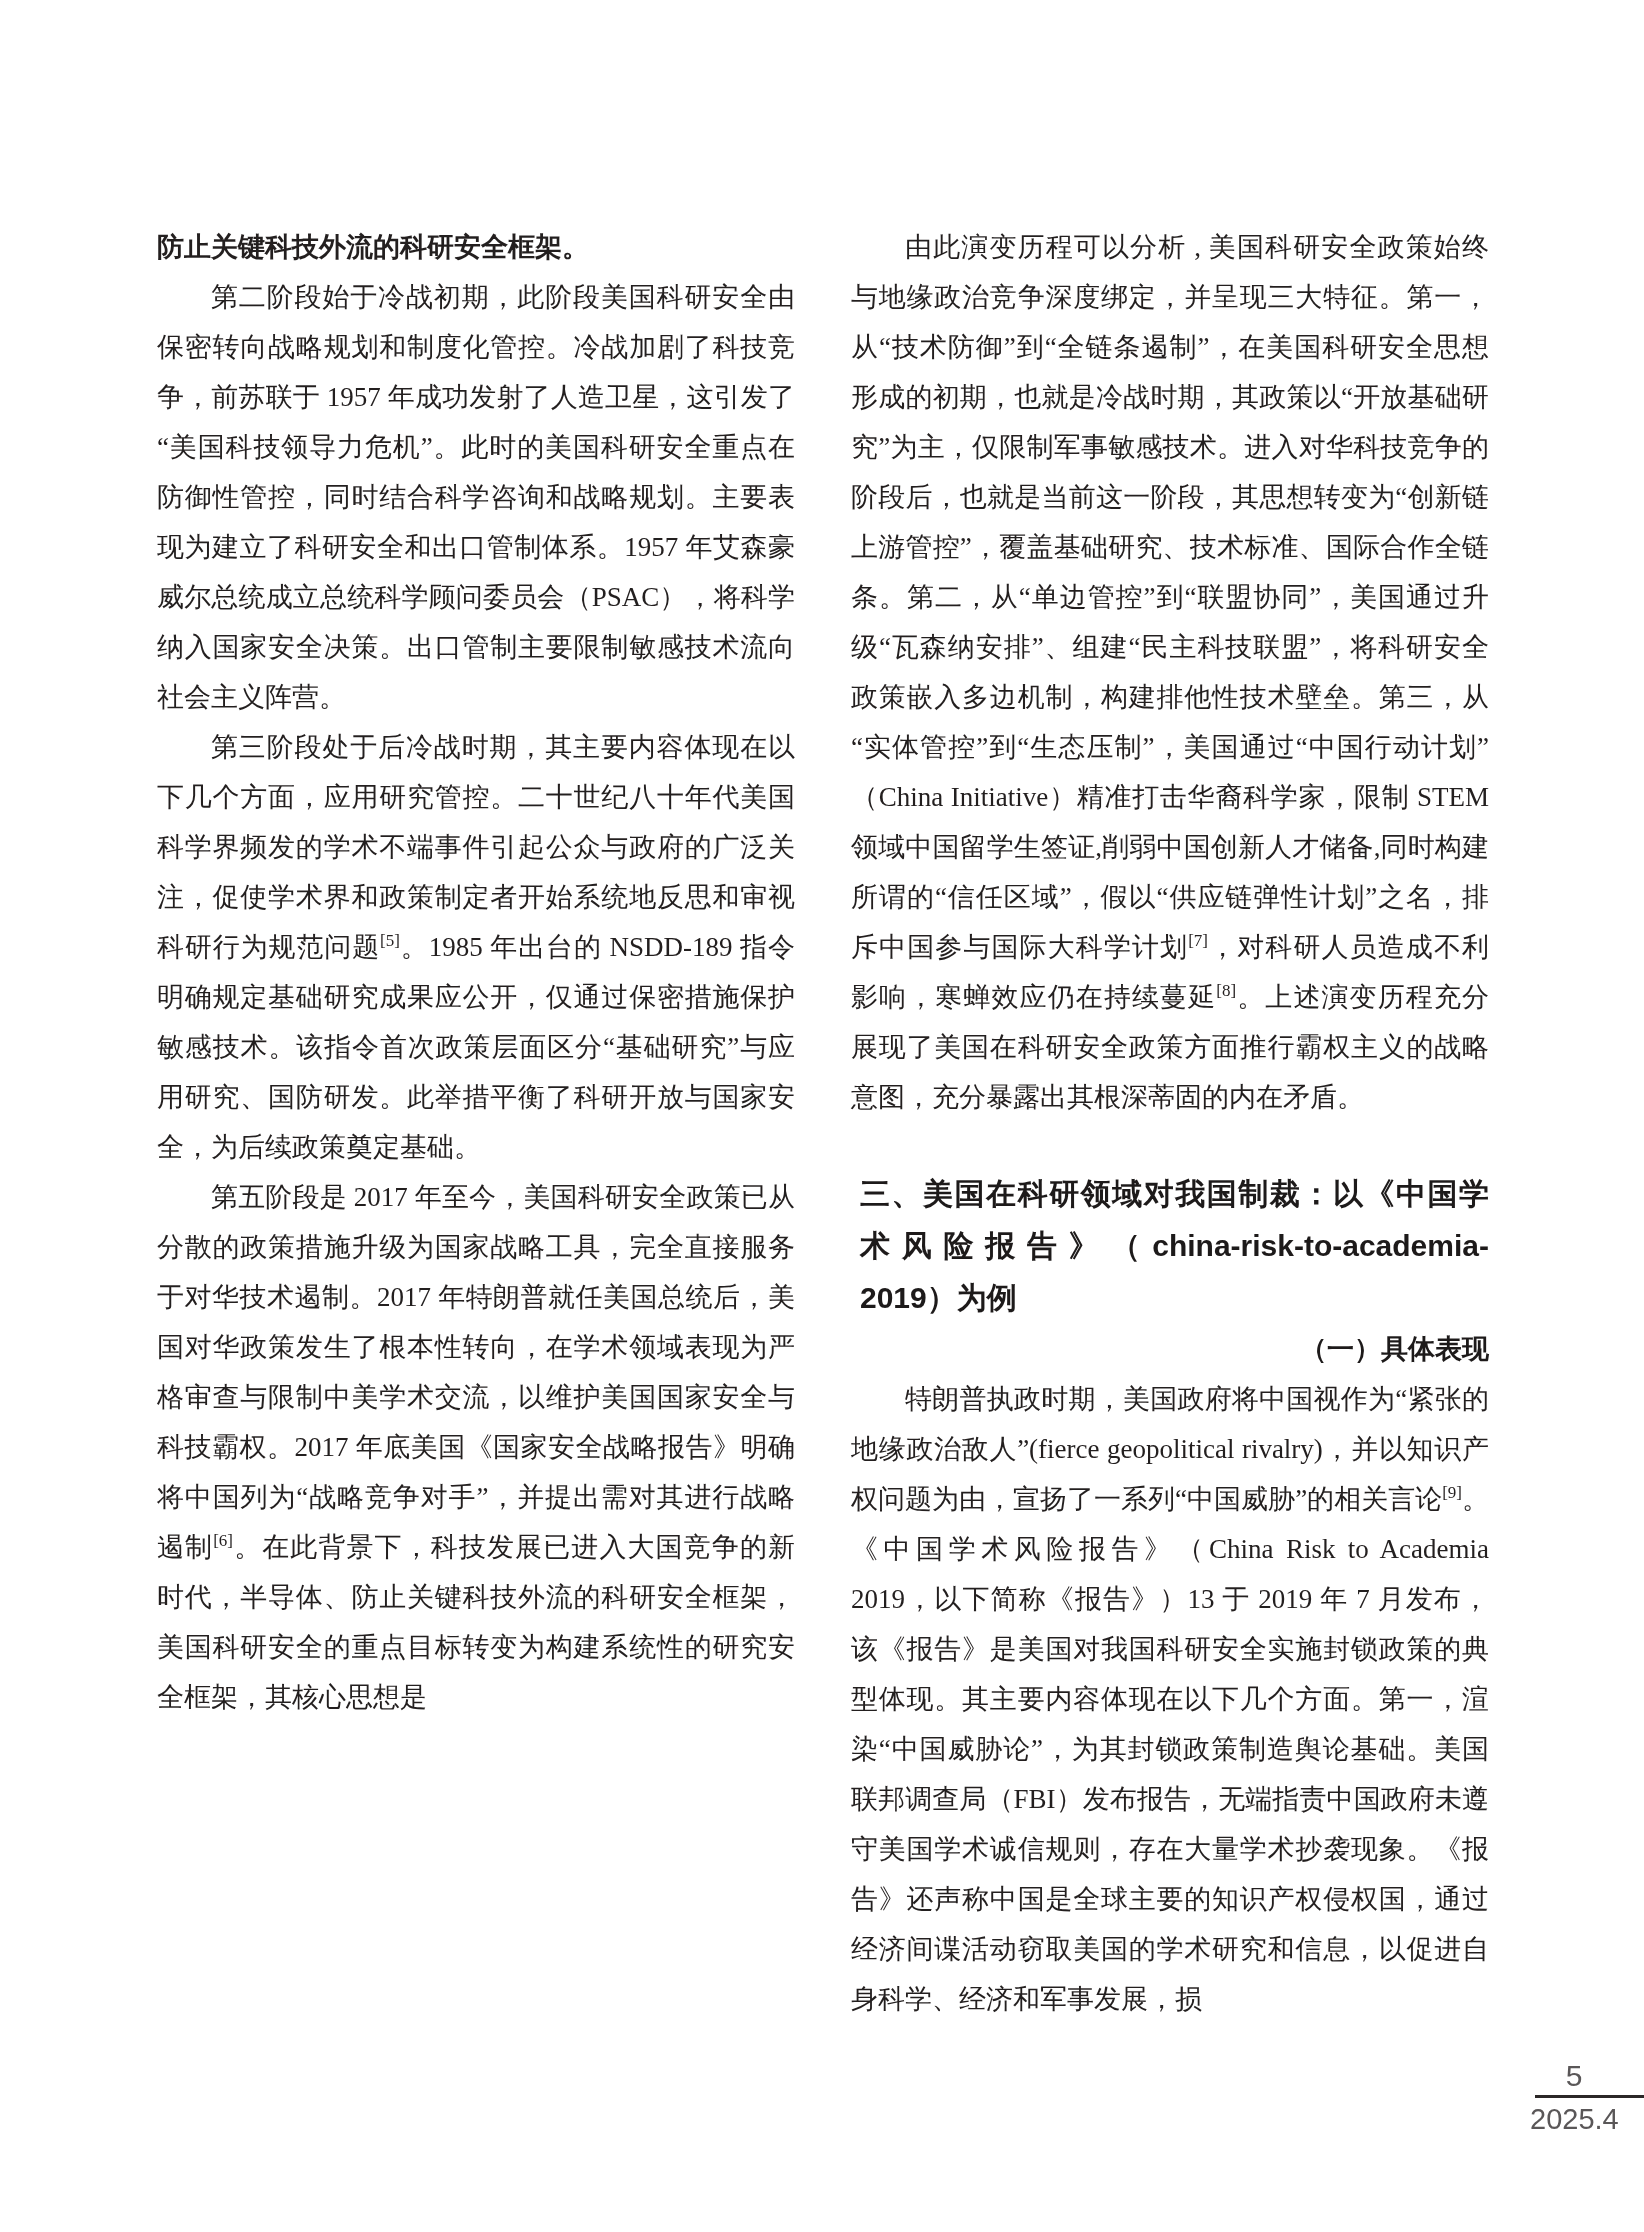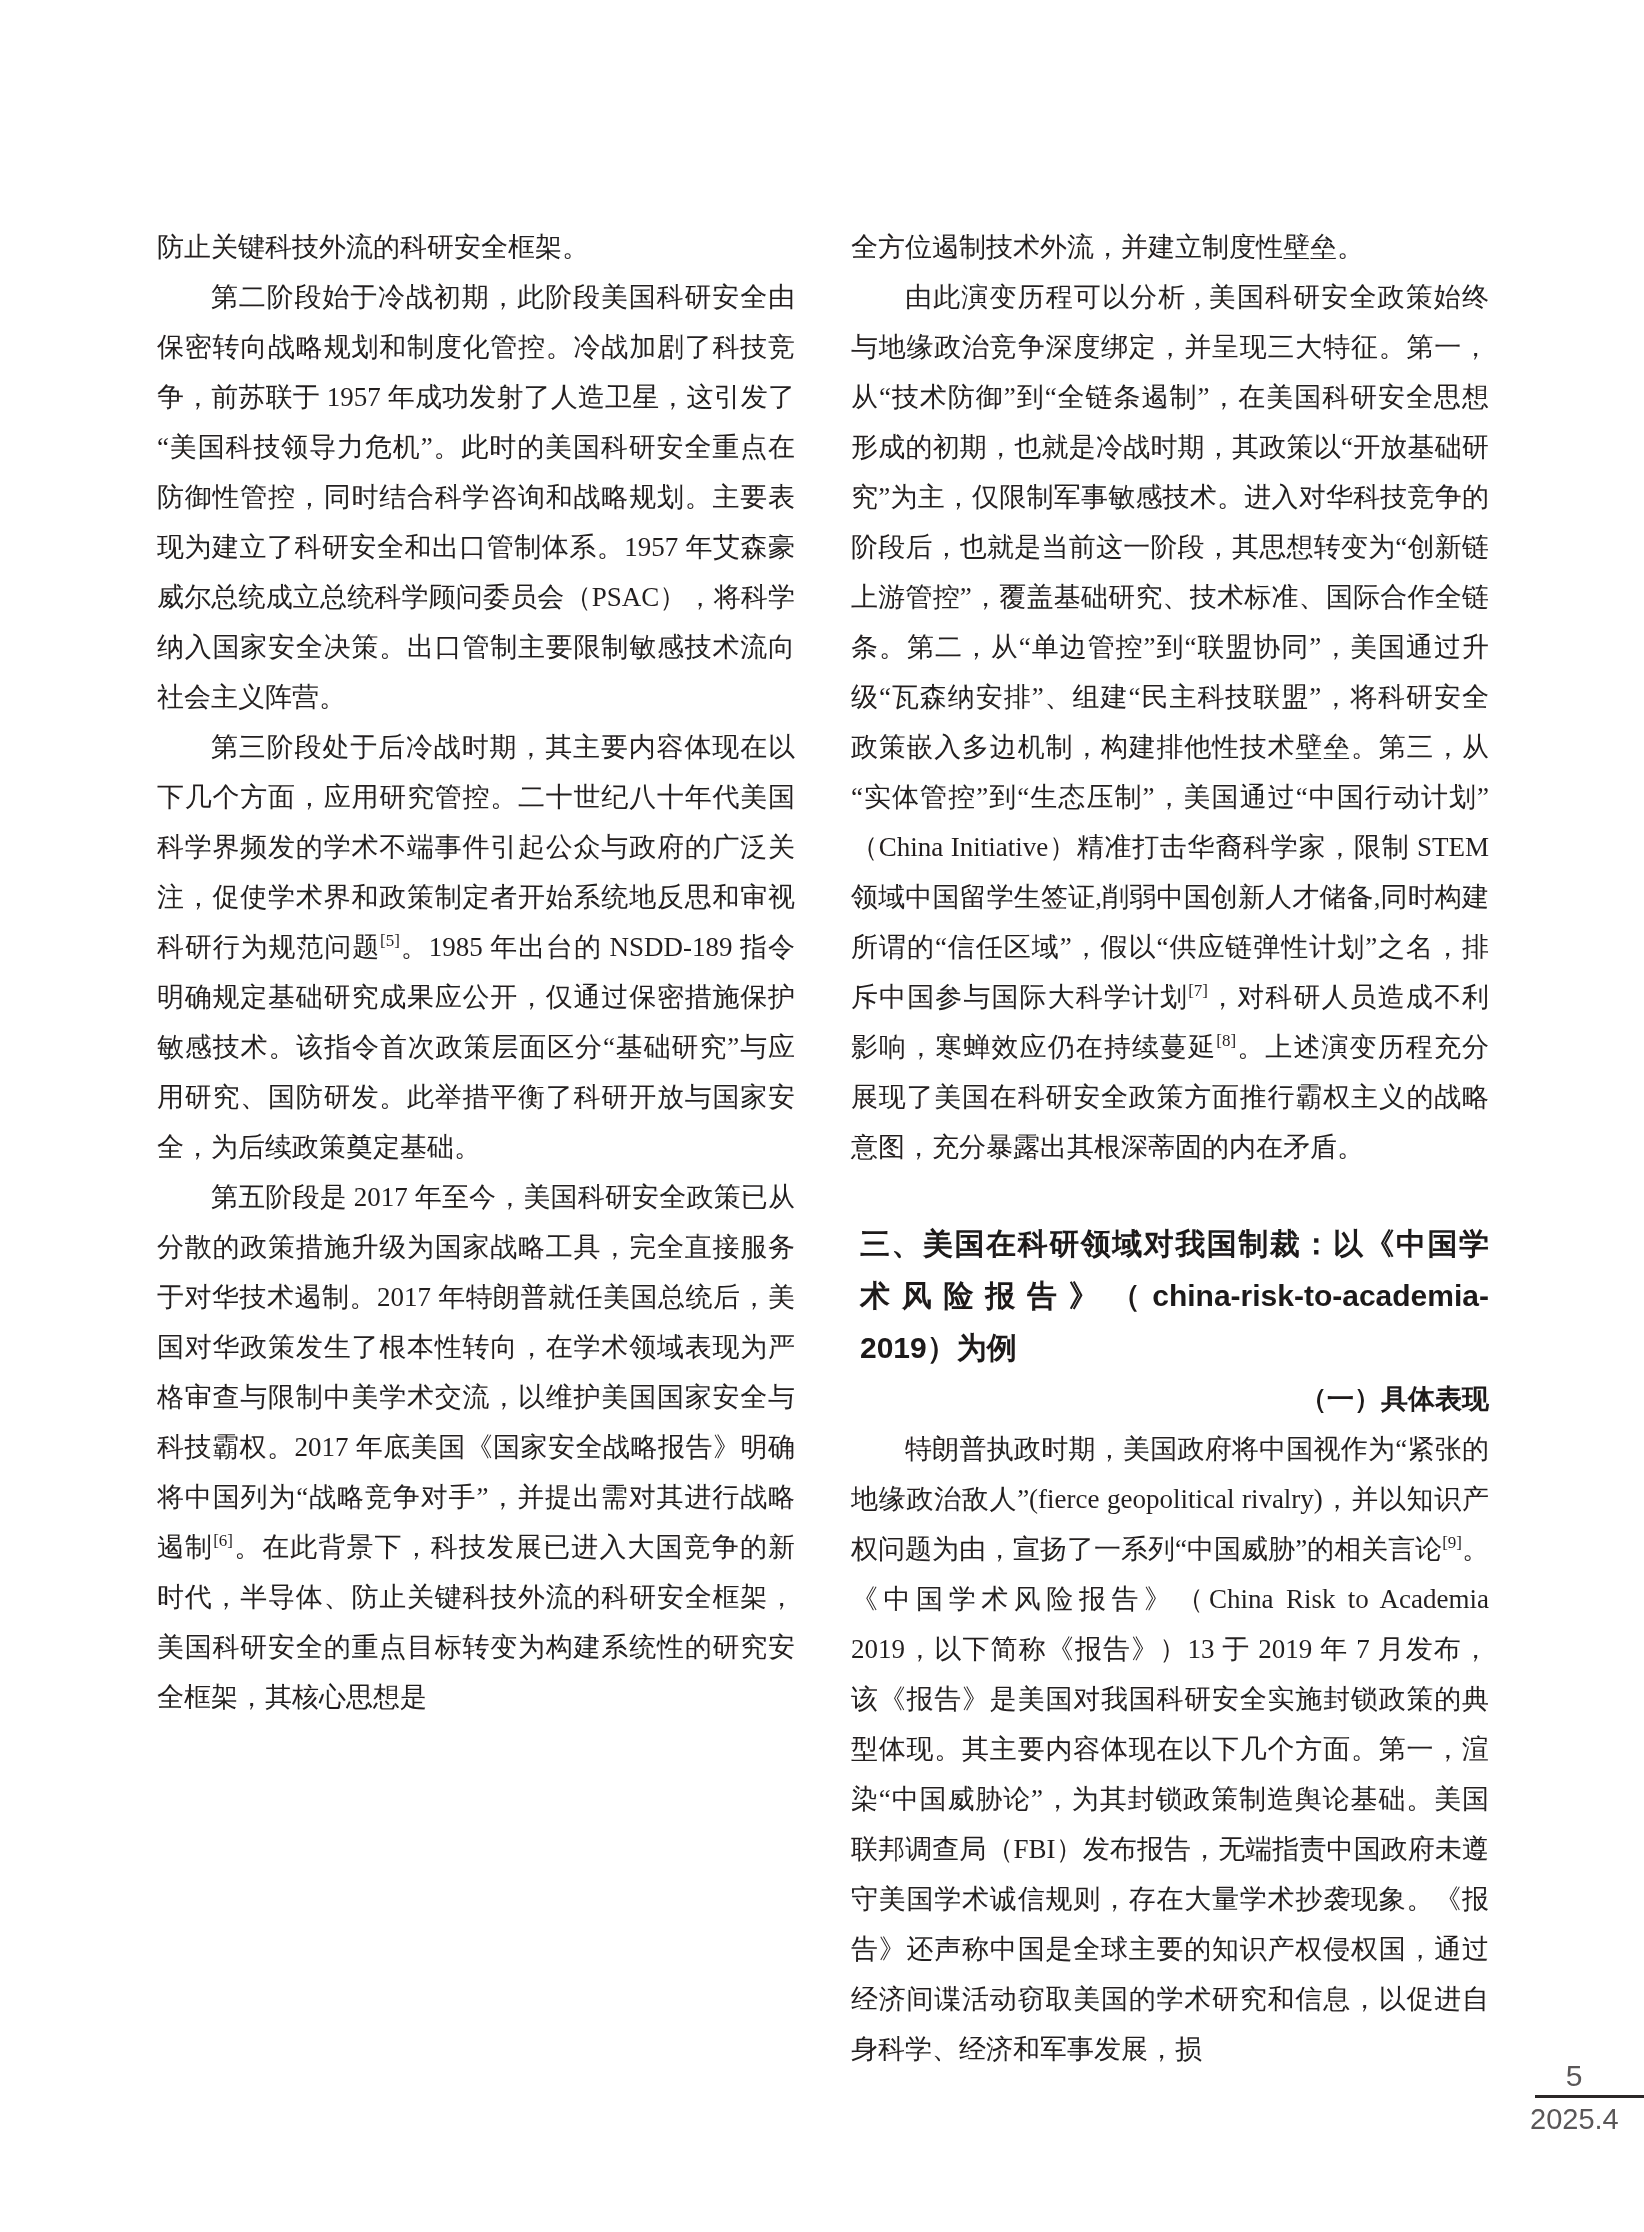--- a/index.html
+++ b/index.html
@@ -26,21 +26,21 @@
     line-height: 50px;
     text-align: justify;
   }
   .column-left  { left: 157px; }
   .column-right { left: 851px; }
   .column p {
     margin: 0;
     padding: 0;
     text-indent: 2em;
   }
-  .column p.no-indent { text-indent: 0; }
+  .column p.no-indent { text-indent: 0; font-weight: bold; }
   sup.ref {
     font-size: 17px;
     line-height: 0;
     vertical-align: super;
     letter-spacing: 0;
   }
   h2.section-heading {
     font-family: "Liberation Sans", "DejaVu Sans", sans-serif;
     font-size: 30px;
     line-height: 52px;
@@ -97,21 +97,20 @@
 <div class="page">
 
   <section class="column column-left">
     <p class="no-indent"><span>防止关键科技外流的科研安全框架。</span></p>
     <p><span>第二阶段始于冷战初期，此阶段美国科研安全由保密转向战略规划和制度化管控。冷战加剧了科技竞争，前苏联于 1957 年成功发射了人造卫星，这引发了“美国科技领导力危机”。此时的美国科研安全重点在防御性管控，同时结合科学咨询和战略规划。主要表现为建立了科研安全和出口管制体系。1957 年艾森豪威尔总统成立总统科学顾问委员会（PSAC），将科学纳入国家安全决策。出口管制主要限制敏感技术流向社会主义阵营。</span></p>
     <p><span>第三阶段处于后冷战时期，其主要内容体现在以下几个方面，应用研究管控。二十世纪八十年代美国科学界频发的学术不端事件引起公众与政府的广泛关注，促使学术界和政策制定者开始系统地反思和审视科研行为规范问题</span><sup class="ref">[5]</sup><span>。1985 年出台的 NSDD-189 指令明确规定基础研究成果应公开，仅通过保密措施保护敏感技术。该指令首次政策层面区分“基础研究”与应用研究、国防研发。此举措平衡了科研开放与国家安全，为后续政策奠定基础。</span></p>
     <p><span>第五阶段是 2017 年至今，美国科研安全政策已从分散的政策措施升级为国家战略工具，完全直接服务于对华技术遏制。2017 年特朗普就任美国总统后，美国对华政策发生了根本性转向，在学术领域表现为严格审查与限制中美学术交流，以维护美国国家安全与科技霸权。2017 年底美国《国家安全战略报告》明确将中国列为“战略竞争对手”，并提出需对其进行战略遏制</span><sup class="ref">[6]</sup><span>。在此背景下，科技发展已进入大国竞争的新时代，半导体、防止关键科技外流的科研安全框架，美国科研安全的重点目标转变为构建系统性的研究安全框架，其核心思想是</span></p>
   </section>
 
   <section class="column column-right">
-    <p class="no-indent"><span>全方位遏制技术外流，并建立制度性壁垒。</span></p>
     <p><span>由此演变历程可以分析 , 美国科研安全政策始终与地缘政治竞争深度绑定，并呈现三大特征。第一，从“技术防御”到“全链条遏制”，在美国科研安全思想形成的初期，也就是冷战时期，其政策以“开放基础研究”为主，仅限制军事敏感技术。进入对华科技竞争的阶段后，也就是当前这一阶段，其思想转变为“创新链上游管控”，覆盖基础研究、技术标准、国际合作全链条。第二，从“单边管控”到“联盟协同”，美国通过升级“瓦森纳安排”、组建“民主科技联盟”，将科研安全政策嵌入多边机制，构建排他性技术壁垒。第三，从“实体管控”到“生态压制”，美国通过“中国行动计划”（China Initiative）精准打击华裔科学家，限制 STEM 领域中国留学生签证,削弱中国创新人才储备,同时构建所谓的“信任区域”，假以“供应链弹性计划”之名，排斥中国参与国际大科学计划</span><sup class="ref">[7]</sup><span>，对科研人员造成不利影响，寒蝉效应仍在持续蔓延</span><sup class="ref">[8]</sup><span>。上述演变历程充分展现了美国在科研安全政策方面推行霸权主义的战略意图，充分暴露出其根深蒂固的内在矛盾。</span></p>
     <h2 class="section-heading">三、美国在科研领域对我国制裁：以《中国学术风险报告》（china-risk-to-academia-2019）为例</h2>
     <h3 class="sub-heading">（一）具体表现</h3>
     <p><span>特朗普执政时期，美国政府将中国视作为“紧张的地缘政治敌人”(fierce geopolitical rivalry)，并以知识产权问题为由，宣扬了一系列“中国威胁”的相关言论</span><sup class="ref">[9]</sup><span>。《中国学术风险报告》（China Risk to Academia 2019，以下简称《报告》）13 于 2019 年 7 月发布，该《报告》是美国对我国科研安全实施封锁政策的典型体现。其主要内容体现在以下几个方面。第一，渲染“中国威胁论”，为其封锁政策制造舆论基础。美国联邦调查局（FBI）发布报告，无端指责中国政府未遵守美国学术诚信规则，存在大量学术抄袭现象。《报告》还声称中国是全球主要的知识产权侵权国，通过经济间谍活动窃取美国的学术研究和信息，以促进自身科学、经济和军事发展，损</span></p>
   </section>
 
   <footer>
     <div class="footer-page-num">5</div>
     <div class="footer-rule"></div>
     <div class="footer-issue">2025.4</div>

